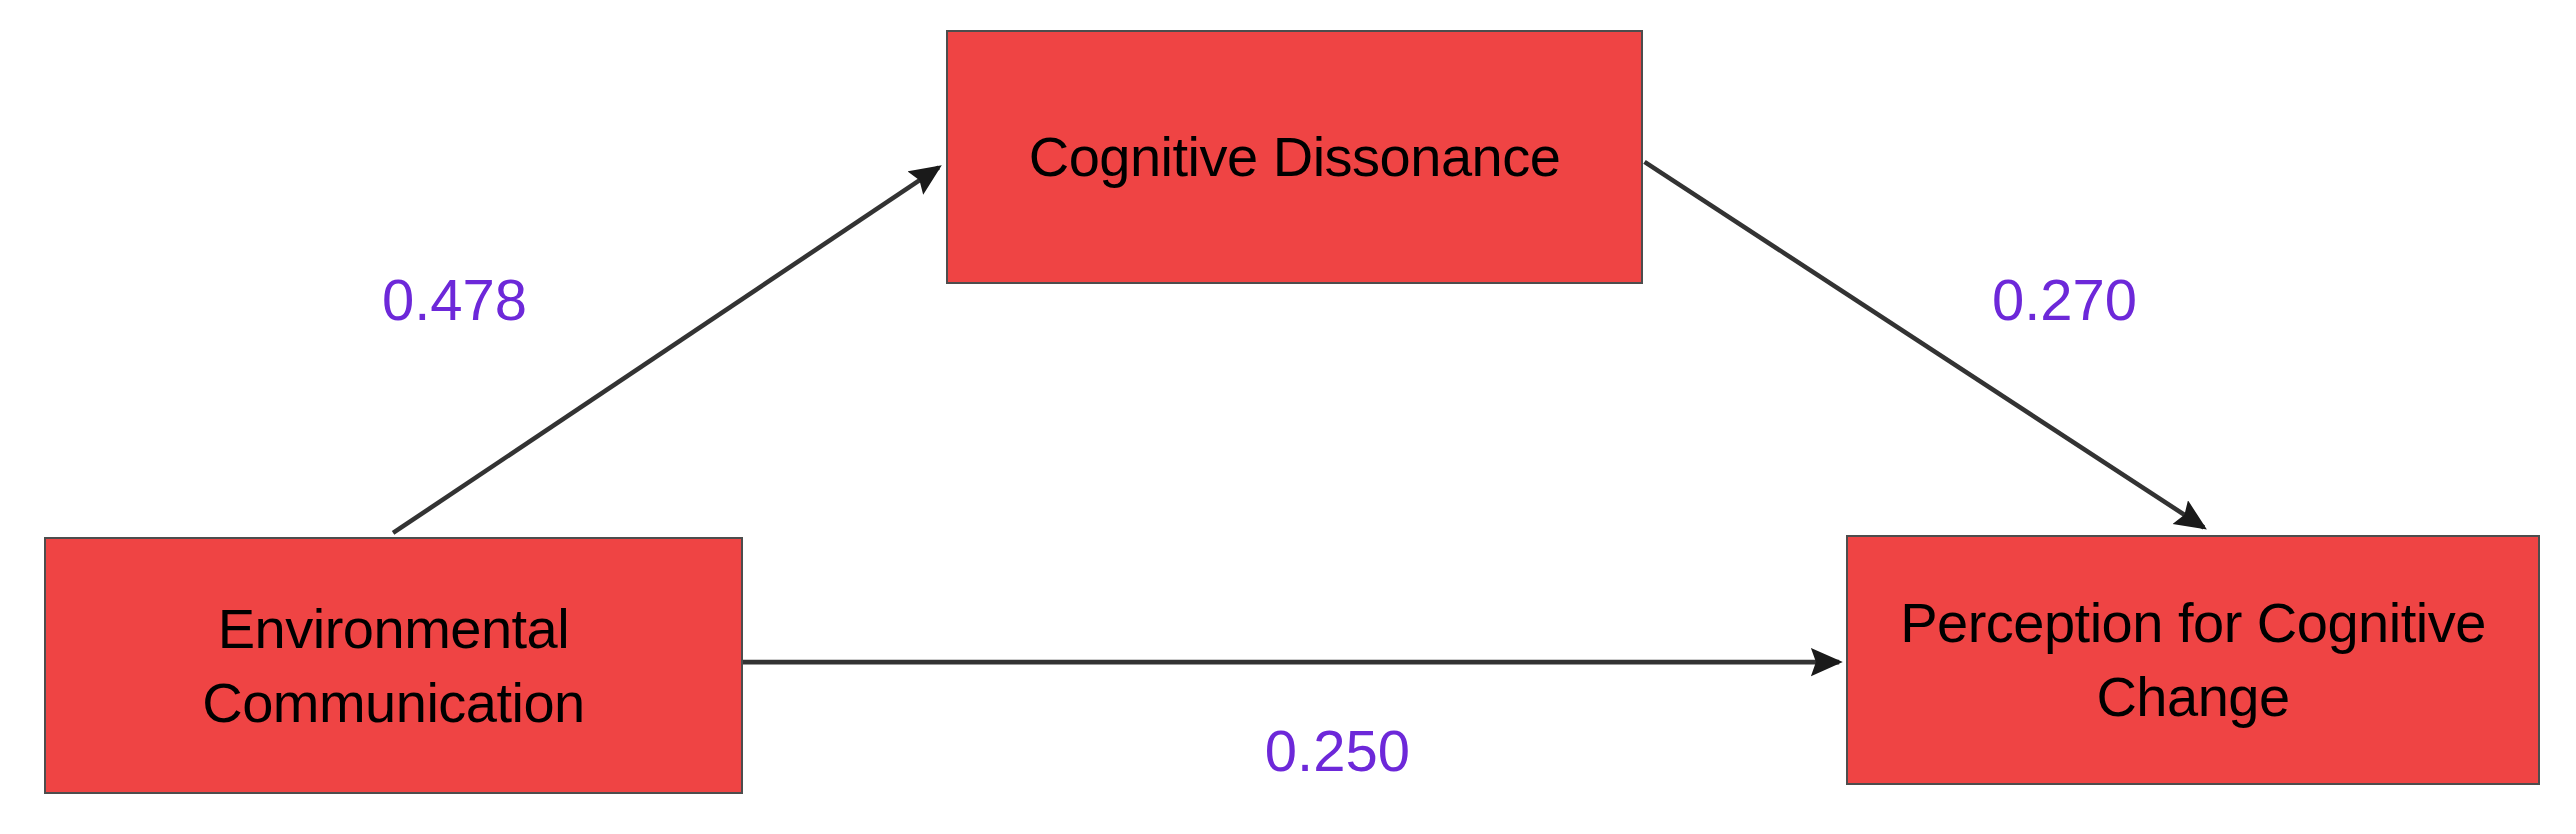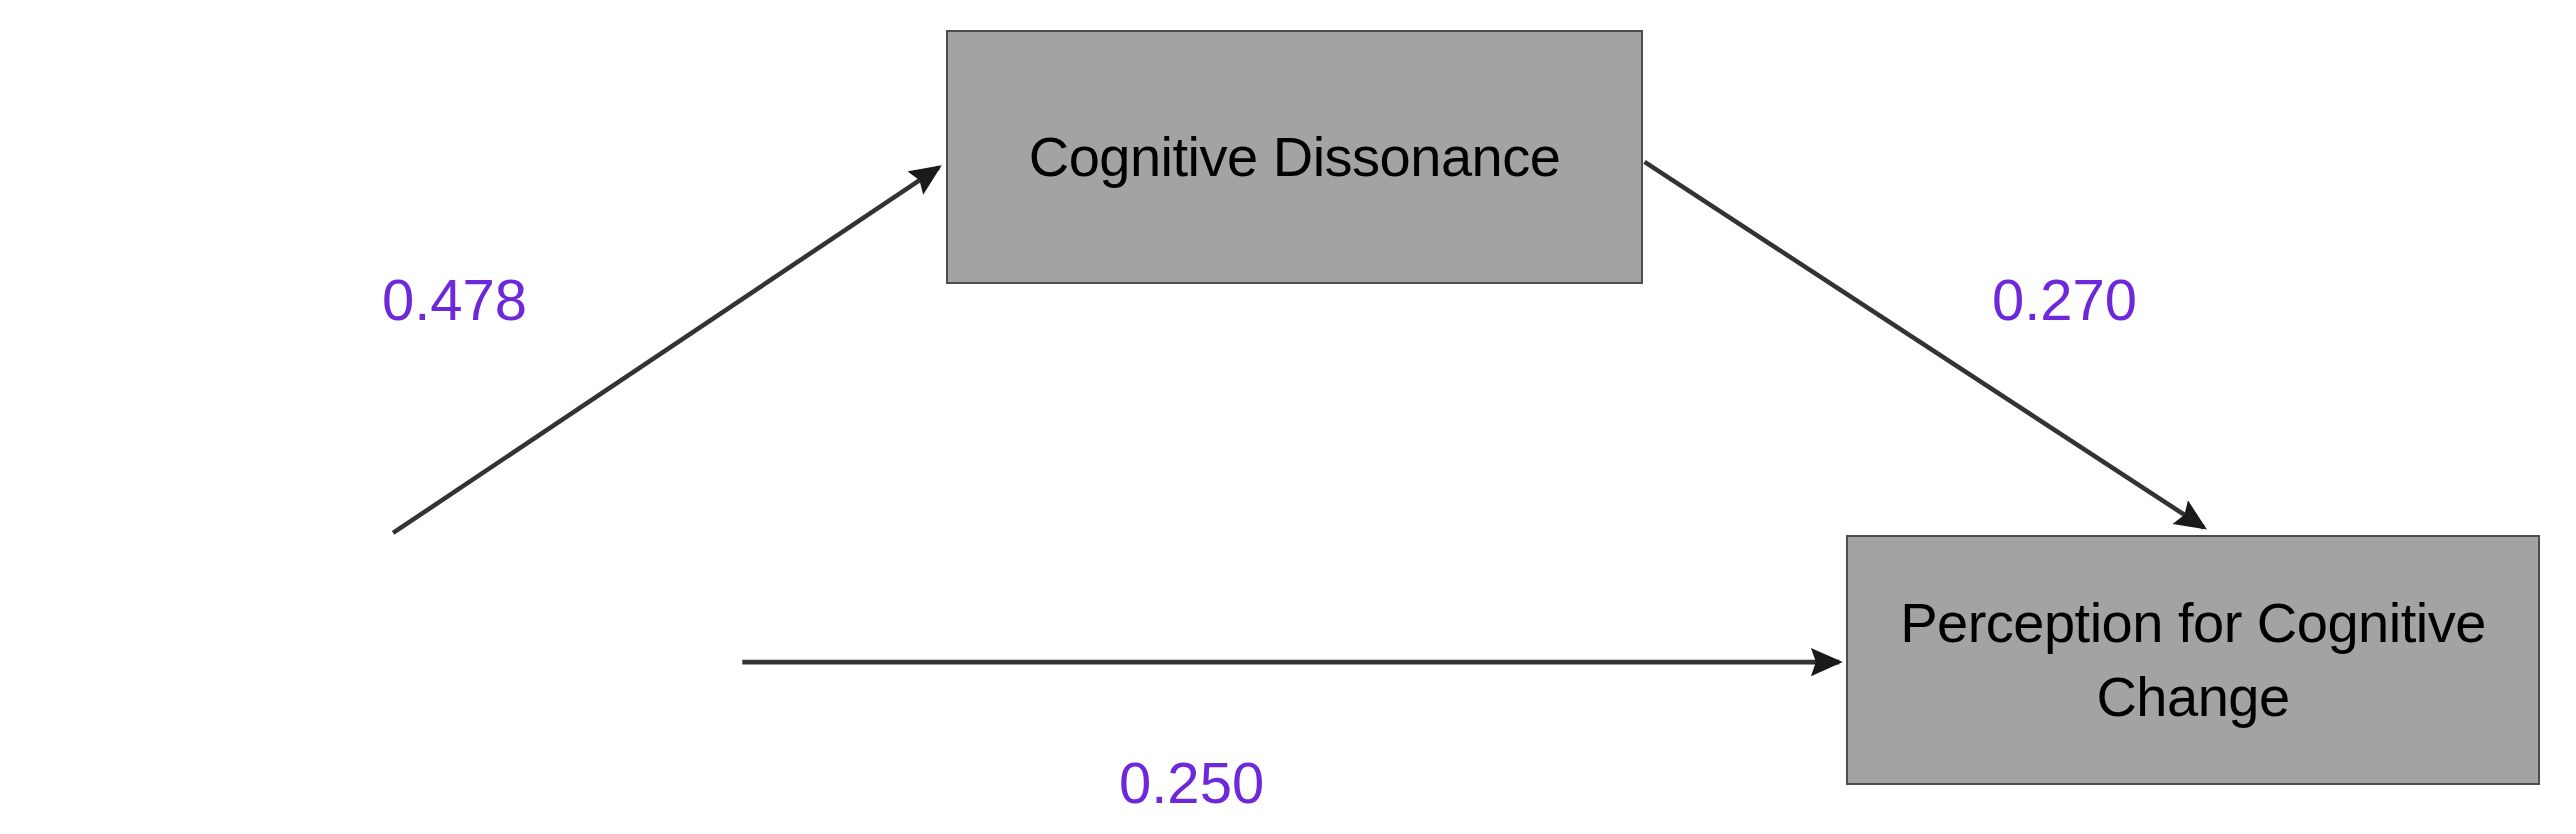--- a/index.html
+++ b/index.html
@@ -21,21 +21,21 @@
   .diagram-svg {
     position: absolute;
     left: 0;
     top: 0;
     width: 2576px;
     height: 834px;
   }
   .node-box {
     position: absolute;
     box-sizing: border-box;
-    background: #a3a3a3;
+    background: #ef4444;
     border: 2.7px solid #4d4d4d;
     display: flex;
     align-items: center;
     justify-content: center;
     text-align: center;
   }
   .node-label {
     font-family: "Liberation Sans", sans-serif;
     font-size: 56px;
     line-height: 1.32;
@@ -79,22 +79,21 @@
   #coef-b {
     left: 1919px;
     top: 266px;
     width: 291px;
     text-align: center;
   }
   #coef-c {
     left: 1119px;
     top: 717px;
     width: 291px;
-    text-align: left;
-    margin-top: 32px;
+    text-align: right;
   }
 </style>
 </head>
 <body>
 
 <div id="canvas">
 
   <svg class="diagram-svg" viewBox="0 0 2832 917" xmlns="http://www.w3.org/2000/svg">
     <defs>
       <marker id="arrowhead" markerWidth="7" markerHeight="7" refX="6.2" refY="3.1" orient="auto" markerUnits="strokeWidth">
@@ -106,20 +105,24 @@
 
     <line x1="1808" y1="178" x2="2423" y2="580" stroke="#333333" stroke-width="5" marker-end="url(#arrowhead)"></line>
 
     <line x1="816" y1="728" x2="2022" y2="728" stroke="#333333" stroke-width="5" marker-end="url(#arrowhead)"></line>
   </svg>
 
   <div class="node-box" id="node-cognitive-dissonance">
     <span class="node-label">Cognitive Dissonance</span>
   </div>
 
+  <div class="node-box" id="node-environmental-communication">
+    <span class="node-label">Environmental
+Communication</span>
+  </div>
 
   <div class="node-box" id="node-perception-behavior-change">
     <span class="node-label">Perception for Cognitive
 Change</span>
   </div>
 
   <div class="path-coefficient" id="coef-a">0.478</div>
 
   <div class="path-coefficient" id="coef-b">0.270</div>
 

